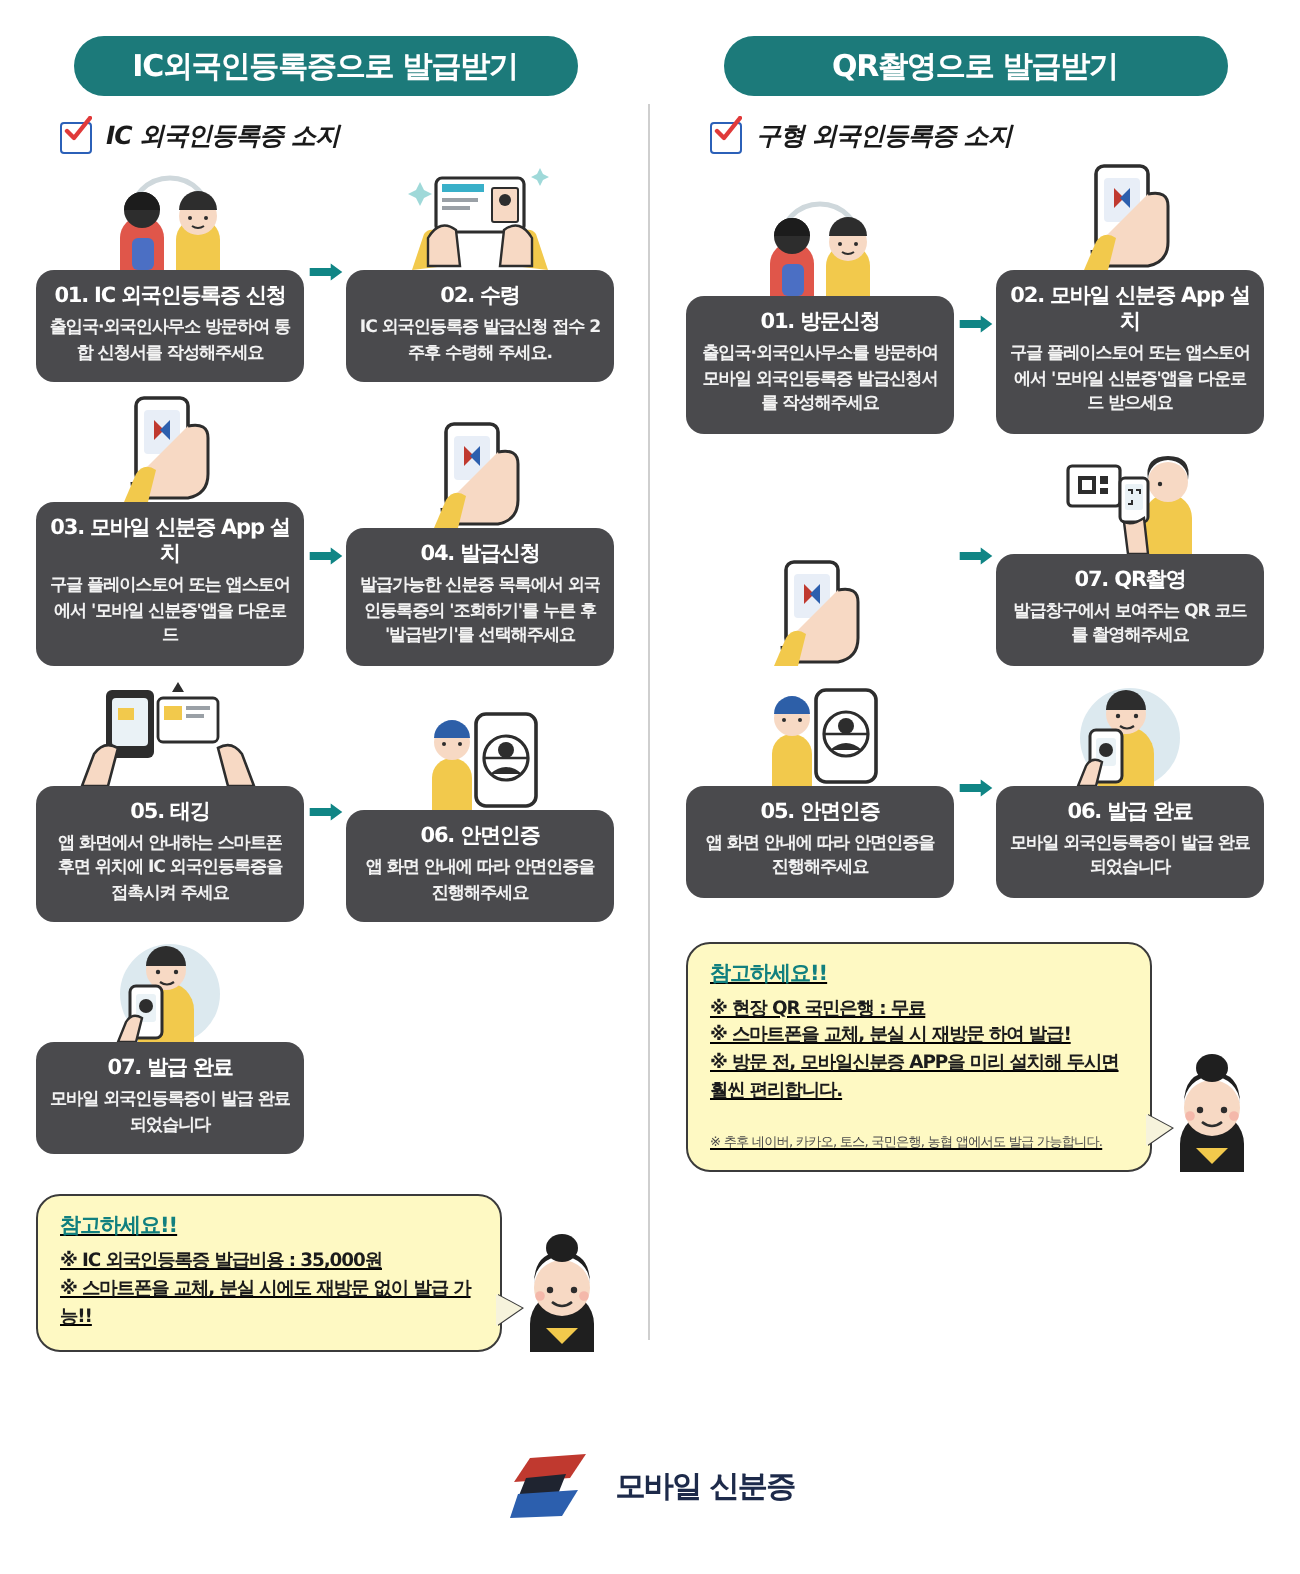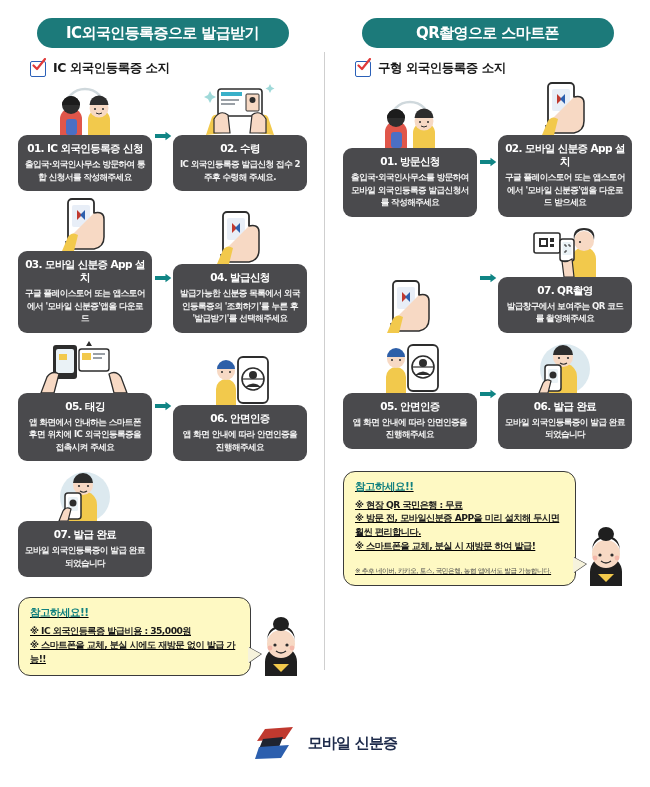--- a/index.html
+++ b/index.html
@@ -28,21 +28,21 @@
     height:30px;
     display:flex;align-items:center;justify-content:center;
     width:252px;
   }
   .pill-text{
     color:#ffffff;font-size:15px;font-weight:bold;letter-spacing:-.6px;
     white-space:nowrap;
   }
 
   
-  .checkline{display:flex;align-items:center;gap:7px;margin:12px 0 4px 12px;}
+  .checkline{display:flex;align-items:center;gap:7px;margin:12px 0 4px 12px;font-style:italic;}
   .cbox{
     width:14px;height:14px;border:1.6px solid #2b60b8;border-radius:2px;
     position:relative;flex:0 0 auto;background:#fff;
   }
   .cbox .tick{
     position:absolute;left:1px;top:-4px;width:14px;height:14px;
   }
   .checkline-label{font-size:12.5px;font-weight:bold;color:#1a1a1a;letter-spacing:-.5px;}
 
   
@@ -314,21 +314,21 @@
             <path d="M21 37 q5 4 10 0" fill="none" stroke="#2d2d2d" stroke-width="1.3"></path>
             <circle cx="15" cy="34" r="2.4" fill="#f2a9a0" opacity=".7"></circle>
             <circle cx="37" cy="34" r="2.4" fill="#f2a9a0" opacity=".7"></circle>
           </svg>
         </div>
       </div>
     </div>
 
     <div class="col">
       <div class="pill">
-        <span class="pill-text">QR촬영으로 스마트폰</span>
+        <span class="pill-text">QR촬영으로 발급받기</span>
       </div>
 
       <div class="checkline">
         <span class="cbox">
           <svg class="tick" viewBox="0 0 14 14">
             <path d="M1.5 7.5 L5 11 L13 1" fill="none" stroke="#e03a3a" stroke-width="2.2" stroke-linecap="round" stroke-linejoin="round"></path>
           </svg>
         </span>
         <span class="checkline-label">구형 외국인등록증 소지</span>
       </div>
@@ -472,22 +472,22 @@
             </div>
           </div>
         </div>
       </div>
 
       <div class="notewrap" style="margin-top:16px;">
         <div class="note">
           <div class="note-tail"></div>
           <div class="note-title">참고하세요!!</div>
           <div class="note-item">※ 현장 QR 국민은행 : 무료</div>
+          <div class="note-item">※ 스마트폰을 교체, 분실 시 재방문 하여 발급!</div>
           <div class="note-item">※ 방문 전, 모바일신분증 APP을 미리 설치해 두시면 훨씬 편리합니다.</div>
-          <div class="note-item">※ 스마트폰을 교체, 분실 시 재방문 하여 발급!</div>
           <div class="note-fine">※ 추후 네이버, 카카오, 토스, 국민은행, 농협 앱에서도 발급 가능합니다.</div>
         </div>
         <div class="note-char">
           <svg width="52" height="62" viewBox="0 0 52 62">
             <path d="M10 62 v-14 a16 16 0 0 1 32 0 v14z" fill="#1f1f1f"></path>
             <path d="M18 50 l8 8 l8-8 z" fill="#f2c94c"></path>
             <circle cx="26" cy="30" r="14" fill="#f7d9c4"></circle>
             <path d="M12 28 a14 14 0 0 1 28 0 q0-16 -14-16 t-14 16z" fill="#1f1f1f"></path>
             <ellipse cx="26" cy="10" rx="8" ry="7" fill="#1f1f1f"></ellipse>
             <circle cx="20" cy="31" r="1.6" fill="#2d2d2d"></circle>

